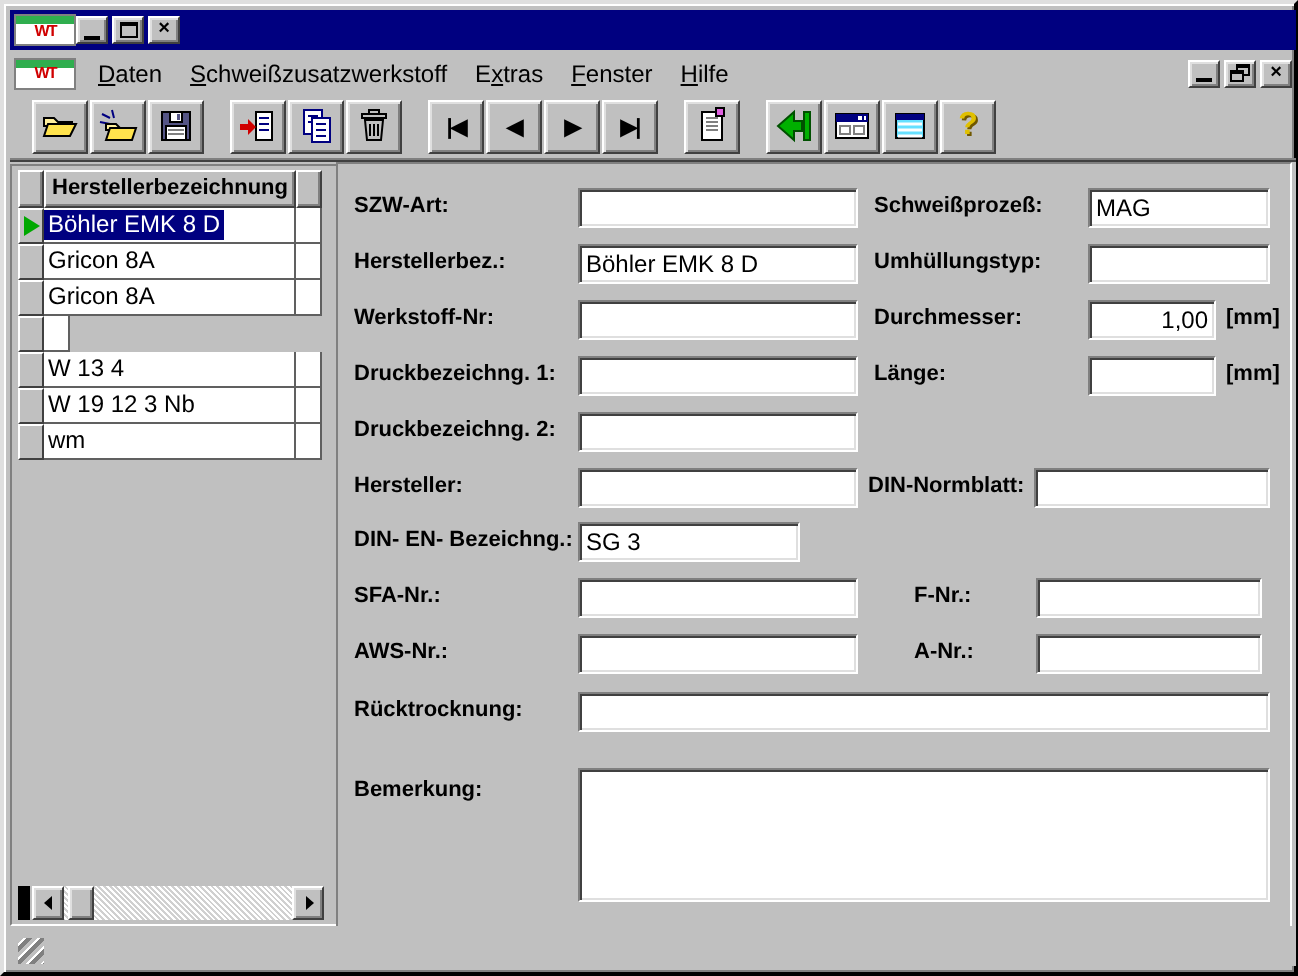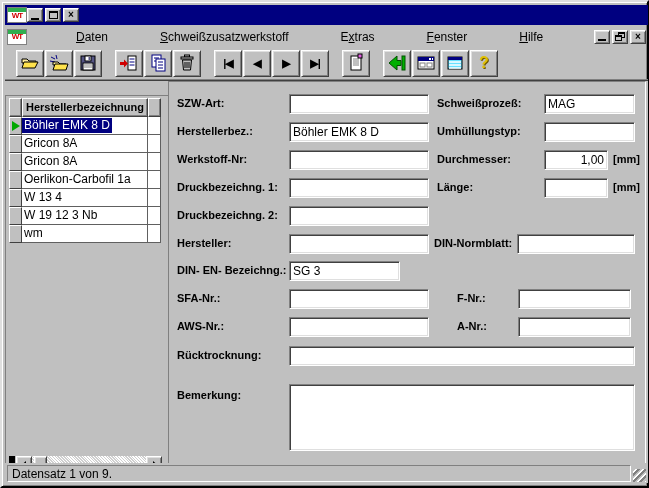--- a/index.html
+++ b/index.html
@@ -8,21 +8,21 @@
     position:relative; width:649px; height:488px; background:#c0c0c0;
     border:2px solid; border-color:#dfdfdf #000 #000 #dfdfdf;
     box-shadow: inset 1px 1px 0 #fff, inset -1px -1px 0 #808080;
   }
   
   .titlebar{
     position:absolute; left:3px; top:3px; width:643px; height:20px;
     background:#000080; display:flex; align-items:center; padding:0 2px;
   }
   .app-icon{
-    width:20px; height:16px; background:#fff; border:1px solid #808080;
+    width:31px; height:16px; background:#fff; border:1px solid #808080;
     display:flex; align-items:center; justify-content:center; flex:0 0 auto;
     font-weight:bold; font-size:8px; color:#d00000; letter-spacing:-1px;
     background:linear-gradient(#2fae4e 0 4px, #fff 4px);
   }
   .title-text{ color:#fff; font-weight:bold; font-size:12px; margin-left:4px; flex:1;
     white-space:nowrap; overflow:hidden; }
   .winbtns{ display:flex; gap:2px; }
   .winbtn{
     width:16px; height:14px; background:#c0c0c0; position:relative;
     border:1px solid; border-color:#fff #404040 #404040 #fff;
@@ -34,21 +34,21 @@
   .glyph-max{ width:9px; height:8px; border:1px solid #000; border-top:2px solid #000; }
   .glyph-restore{ position:relative; width:10px; height:9px; }
   .glyph-restore .r1{ position:absolute; right:0; top:0; width:7px; height:6px; border:1px solid #000; border-top:2px solid #000; background:#c0c0c0;}
   .glyph-restore .r2{ position:absolute; left:0; bottom:0; width:7px; height:6px; border:1px solid #000; border-top:2px solid #000; background:#c0c0c0;}
   
   .menubar{
     position:absolute; left:3px; top:24px; width:643px; height:21px;
     display:flex; align-items:center; padding:0 2px;
   }
   .menu-items{ display:flex; align-items:center; margin-left:4px; flex:1; }
-  .menu-item{ font-size:12px; padding:2px 7px; color:#000; cursor:default;margin-left:38px; }
+  .menu-item{ font-size:12px; padding:2px 7px; color:#000; cursor:default; }
   .menu-item .u{ text-decoration:underline; }
   
   .toolbar{
     position:absolute; left:3px; top:45px; width:643px; height:33px;
     display:flex; align-items:center; padding-left:11px;
     border-bottom:1px solid #808080;
   }
   .tb-group{ display:flex; margin-right:13px; }
   .tb{
     width:28px; height:27px; background:#c0c0c0;
@@ -59,21 +59,21 @@
   .tb + .tb{ margin-left:1px; }
   .navglyph{ font-size:11px; font-weight:bold; color:#000; letter-spacing:-1px; }
   .helpglyph{ font-size:16px; font-weight:bold; color:#e0c000; text-shadow:1px 1px 0 #705800; }
   
   .client{
     position:absolute; left:3px; top:78px; width:643px; height:384px;
     border-top:1px solid #404040; background:#c0c0c0;
   }
   
   .grid-panel{
-    position:absolute; left:0; top:14px; width:188px; height:381px;
+    position:absolute; left:0; top:1px; width:188px; height:381px;
     border:1px solid; border-color:#808080 #fff #fff #808080; background:#c0c0c0;
   }
   .grid-table{ position:absolute; left:3px; top:2px; width:152px; }
   .grid-hrow{ display:flex; height:19px; }
   .ghcell{
     background:#c0c0c0; border:1px solid; border-color:#fff #404040 #404040 #fff;
     box-shadow: inset -1px -1px 0 #808080;
   }
   .ghcell.sel{ width:13px; }
   .ghcell.main{ width:126px; font-weight:bold; font-size:11px; text-align:center; line-height:17px; overflow:hidden; white-space:nowrap;}
@@ -339,23 +339,20 @@
           </div>
         <div class="grid-row">
             <div class="gcell-sel"></div>
             <div class="gcell-val">
               <span class="cell-text">Gricon 8A</span>
             </div>
             <div class="gcell-extra"></div>
           </div>
         <div class="grid-row">
             <div class="gcell-sel"></div>
-            <div class="gcell-val">
-              <span class="cell-text">Oerlikon-Carbofil 1a</span>
-            </div>
             <div class="gcell-extra"></div>
           </div>
         <div class="grid-row">
             <div class="gcell-sel"></div>
             <div class="gcell-val">
               <span class="cell-text">W 13 4</span>
             </div>
             <div class="gcell-extra"></div>
           </div>
         <div class="grid-row">
@@ -436,17 +433,16 @@
 
       <span class="flabel" style="left:8px;  top:267px">Rücktrocknung:</span>
       <input class="ffield" style="left: 120px; top: 264px; width: 346px;" value="">
 
       <span class="flabel" style="left:8px;  top:307px">Bemerkung:</span>
       <textarea class="farea" style="left: 120px; top: 302px; width: 346px; height: 67px;"></textarea>
     </div>
   </div>
 
   <div class="statusbar">
-    <div class="status-field">Datensatz 1 von 9.</div>
     <div class="resize-grip"></div>
   </div>
 
 </div>
 
 </body></html>

